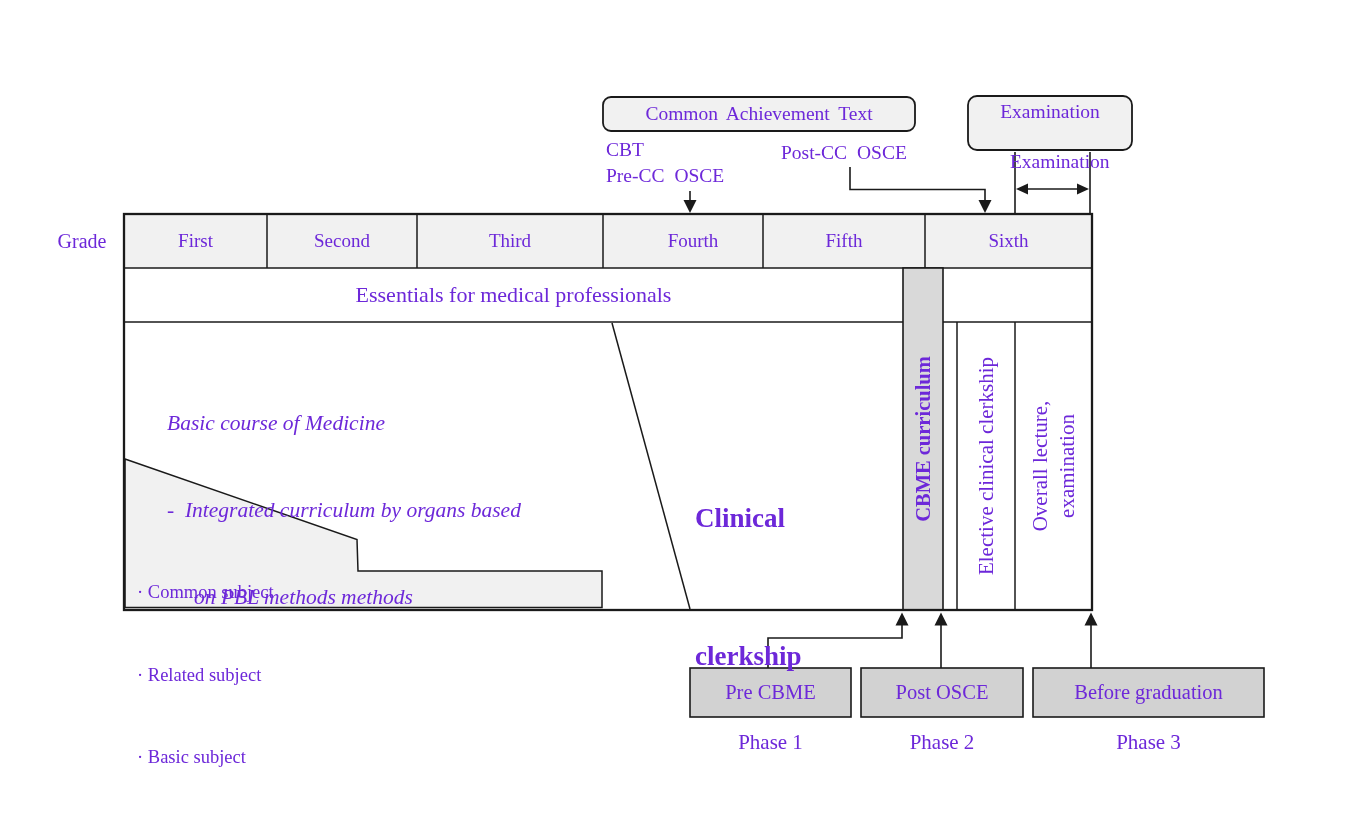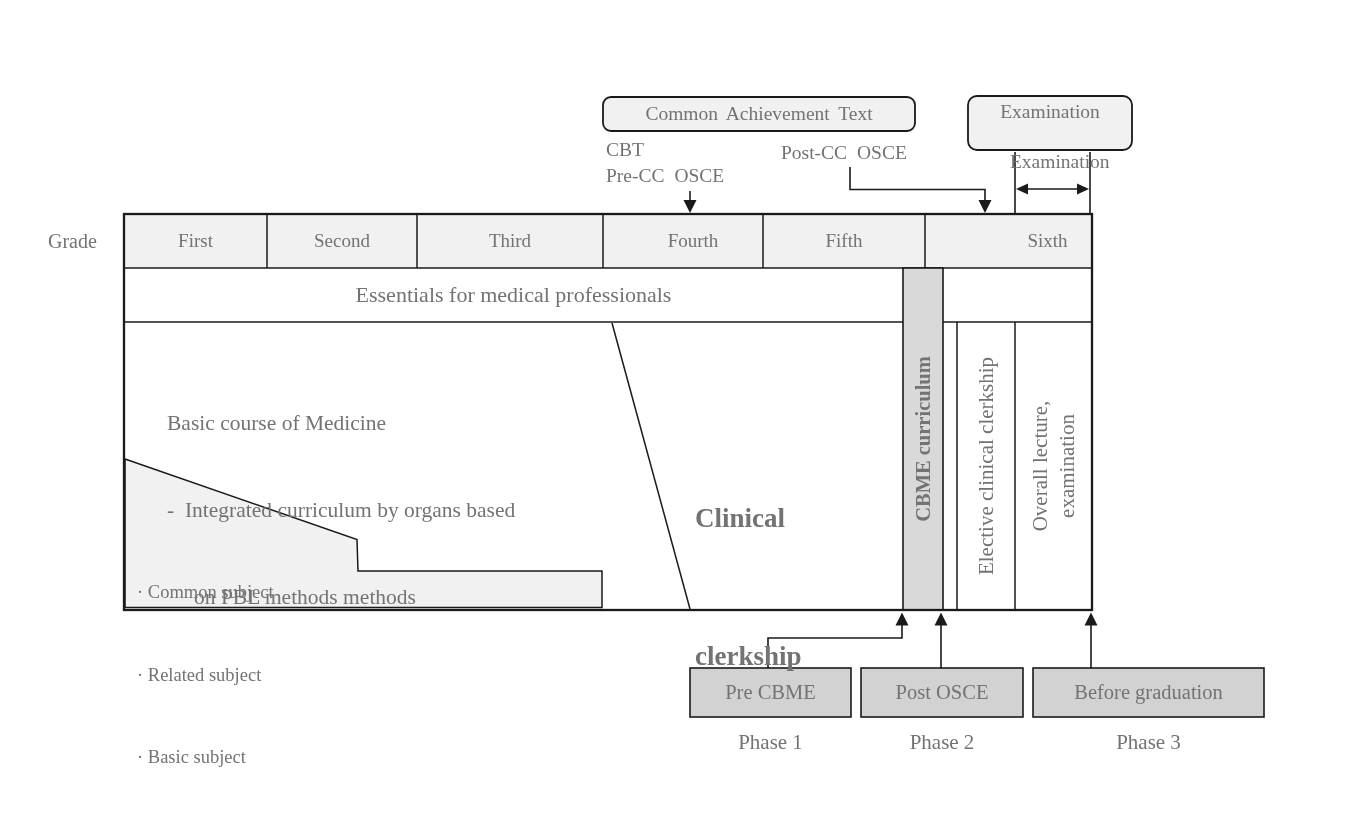--- a/index.html
+++ b/index.html
@@ -1,21 +1,21 @@
 <!DOCTYPE html>
 <html><head>
 <meta charset="utf-8">
 <style>
   html,body{margin:0;padding:0;background:#ffffff;}
   #canvas{
     position:relative;
     width:1345px;height:822px;
     background:#ffffff;
     font-family:"Liberation Serif","DejaVu Serif",serif;
-    color:#737373;
+    color:#6d28d9;
     overflow:hidden;
   }
   #canvas .txt{position:absolute;white-space:pre;}
   .center{text-align:center;}
   svg{position:absolute;left:0;top:0;}
   .vwrap{position:absolute;}
   .vwrap .vtext{
     position:absolute;left:50%;top:50%;
     transform:translate(-50%,-50%) rotate(-90deg);
     white-space:nowrap;
@@ -85,31 +85,31 @@
     <polygon points="1091,612.5 1084.5,625.5 1097.5,625.5" fill="#1a1a1a"></polygon>
   </svg>
 
   <div class="txt center" style="left:603px;top:97px;width:312px;height:34px;line-height:34px;font-size:19.5px;word-spacing:4px;">Common Achievement Text</div>
   <div class="txt center" style="left:968px;top:99px;width:164px;font-size:19.5px;line-height:25px;"><span>Examination</span><br>
     <span>Examination</span></div>
   <div class="txt" style="left:606px;top:139px;font-size:19.5px;">CBT</div>
   <div class="txt" style="left:606px;top:165px;font-size:19.5px;word-spacing:5px;">Pre-CC OSCE</div>
   <div class="txt" style="left:781px;top:142px;font-size:19.5px;word-spacing:5px;">Post-CC OSCE</div>
 
-  <div class="txt" style="left:48px;top:214px;width:68px;height:54px;line-height:54px;text-align:left;font-size:20px;">Grade</div>
+  <div class="txt" style="left:48px;top:214px;width:68px;height:54px;line-height:54px;text-align:center;font-size:20px;">Grade</div>
   <div class="grade-cell" style="left:124px;width:143px;">First</div>
   <div class="grade-cell" style="left:267px;width:150px;">Second</div>
   <div class="grade-cell" style="left:417px;width:186px;">Third</div>
   <div class="grade-cell" style="left:603px;width:180px;">Fourth</div>
   <div class="grade-cell" style="left:763px;width:162px;">Fifth</div>
-  <div class="grade-cell" style="left:962px;width:171px;">Sixth</div>
+  <div class="grade-cell" style="left:923px;width:171px;">Sixth</div>
 
   <div class="txt center" style="left:124px;top:268px;width:779px;height:54px;line-height:54px;font-size:22px;">Essentials for medical professionals</div>
 
-  <div class="txt" style="left:167px;top:351px;font-size:21.5px;line-height:29px;">
+  <div class="txt" style="left:167px;top:351px;font-size:21.5px;line-height:29px;font-style:italic;">
     <div>Basic course of Medicine</div>
     <div>-  Integrated curriculum by organs based</div>
     <div style="padding-left:27px;">on PBL methods methods</div>
   </div>
 
   <div class="txt" style="left:137px;top:524px;font-size:18.5px;line-height:27.5px;">
     <div>· Common subject</div>
     <div>· Related subject</div>
     <div>· Basic subject</div>
   </div>

